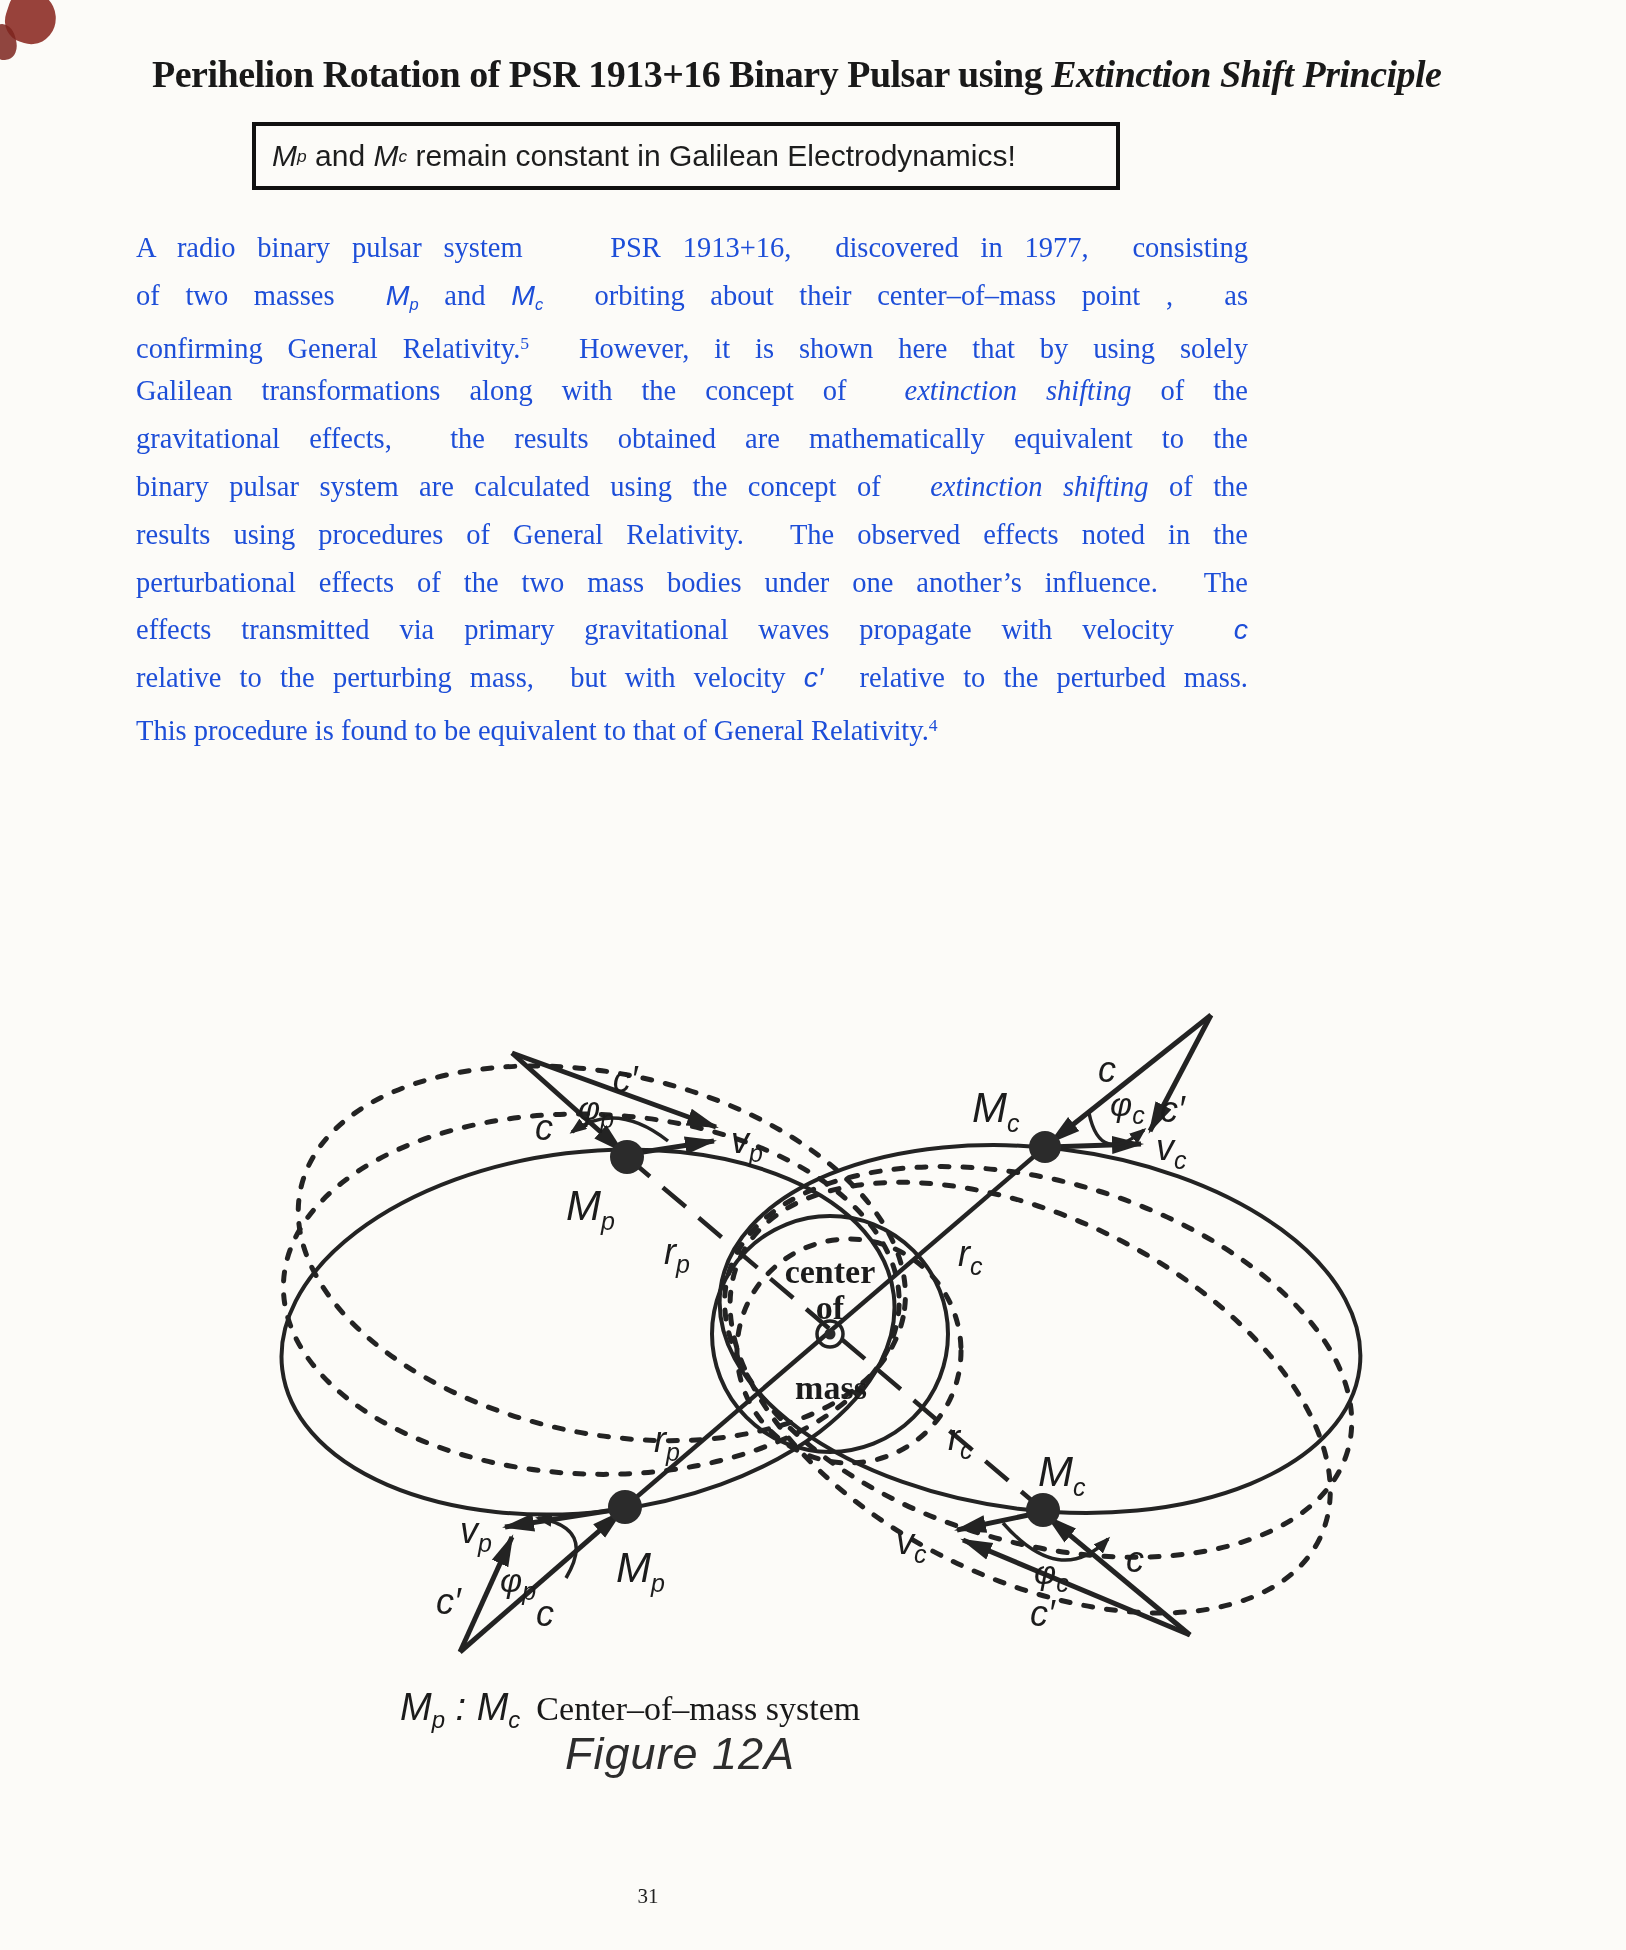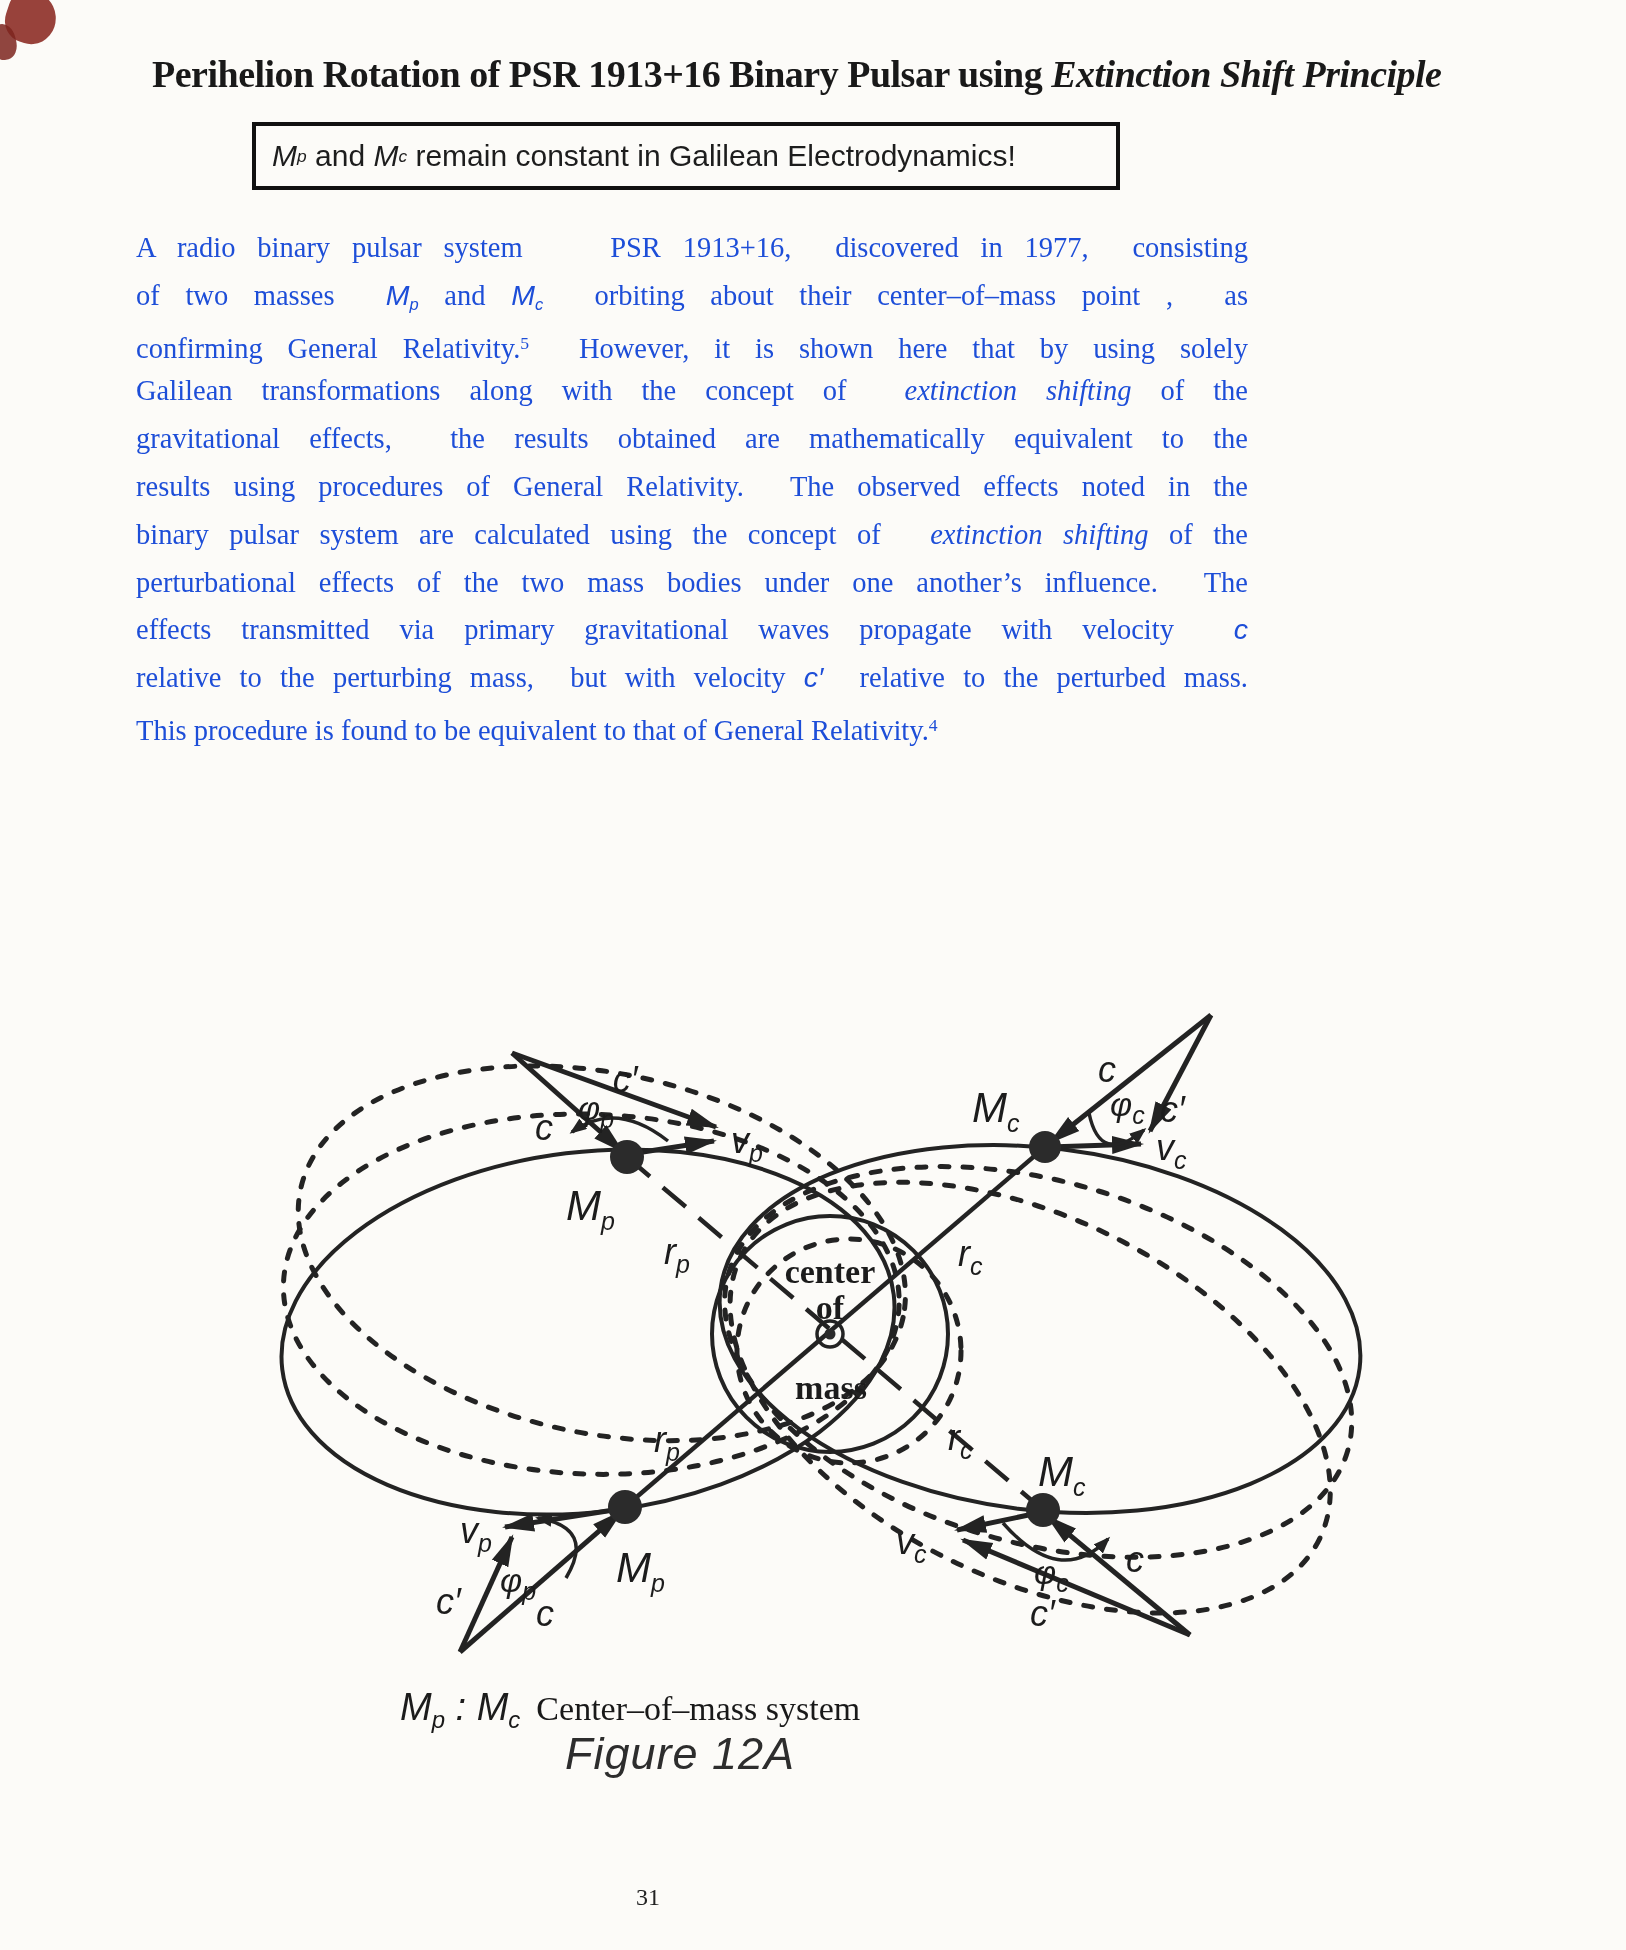--- a/index.html
+++ b/index.html
@@ -41,40 +41,40 @@
   .fls{font-size:25px;}
   .flser{font-family:"Liberation Serif",serif;font-weight:bold;font-style:normal;font-size:34px;fill:#1c1c1c;}
   
   .caption{position:absolute;left:400px;top:1686px;width:560px;white-space:pre;}
   .cap-math{font-family:"Liberation Sans",sans-serif;font-style:italic;font-size:38px;color:#1c1c1c;}
   .cap-msb{font-family:"Liberation Sans",sans-serif;font-style:italic;font-size:24px;vertical-align:-8px;}
   .cap-ser{font-size:34px;margin-left:16px;color:#191919;}
   .figlabel{position:absolute;left:480px;top:1728px;width:400px;text-align:center;
             font-family:"Liberation Sans",sans-serif;font-style:italic;font-size:45px;color:#2d2d2d;
             letter-spacing:1px;}
-  .pagenum{position:absolute;left:0;top:1884px;width:1296px;text-align:center;font-size:24px;color:#222;}
+  .pagenum{position:absolute;left:0;top:1884px;width:1296px;text-align:center;font-size:21px;color:#222;}
 </style>
 </head>
 <body>
 
 <div class="art1"></div>
 <div class="art2"></div>
 
 <div class="title"><span>Perihelion Rotation of PSR 1913+16 Binary Pulsar using </span><span class="it">Extinction Shift Principle</span></div>
 
 <div class="callout"><span class="bm">M</span><span class="bsb">p</span><span> and </span><span class="bm">M</span><span class="bsb">c</span><span> remain constant in Galilean Electrodynamics!</span></div>
 
 <div class="bodytext">
   <div class="bl"><span>A radio binary pulsar system &nbsp;&nbsp;&nbsp;PSR 1913+16, &nbsp;discovered in 1977, &nbsp;consisting</span></div>
   <div class="bl"><span>of two masses &nbsp;</span><span class="rm">M</span><span class="rsb">p</span><span> and </span><span class="rm">M</span><span class="rsb">c</span><span> &nbsp;orbiting about their center–of–mass point , &nbsp;as</span></div>
   <div class="bl"><span>confirming General Relativity.</span><span class="rsp">5</span><span> &nbsp;However, it is shown here that by using solely</span></div>
   <div class="bl"><span>Galilean transformations along with the concept of </span><span class="ri">extinction shifting</span><span> of the</span></div>
   <div class="bl"><span>gravitational effects, &nbsp;the results obtained are mathematically equivalent to the</span></div>
+  <div class="bl"><span>binary pulsar system are calculated using the concept of </span><span class="ri">extinction shifting</span><span> of the</span></div>
   <div class="bl"><span>results using procedures of General Relativity. &nbsp;The observed effects noted in the</span></div>
-  <div class="bl"><span>binary pulsar system are calculated using the concept of </span><span class="ri">extinction shifting</span><span> of the</span></div>
   <div class="bl"><span>perturbational effects of the two mass bodies under one another’s influence. &nbsp;The</span></div>
   <div class="bl"><span>effects transmitted via primary gravitational waves propagate with velocity &nbsp;</span><span class="rm">c</span></div>
   <div class="bl"><span>relative to the perturbing mass, &nbsp;but with velocity </span><span class="rm">c′</span><span> &nbsp;relative to the perturbed mass.</span></div>
   <div class="bl last"><span>This procedure is found to be equivalent to that of General Relativity.</span><span class="rsp">4</span></div>
 </div>
 
 <svg class="figsvg" width="1150" height="710" viewBox="240 985 1150 710" xmlns="http://www.w3.org/2000/svg">
   <defs>
     <marker id="ah" markerUnits="userSpaceOnUse" markerWidth="34" markerHeight="22" refX="29" refY="10" orient="auto">
         <path d="M0,1 L32,10 L0,19 Z" fill="#232323"></path>

